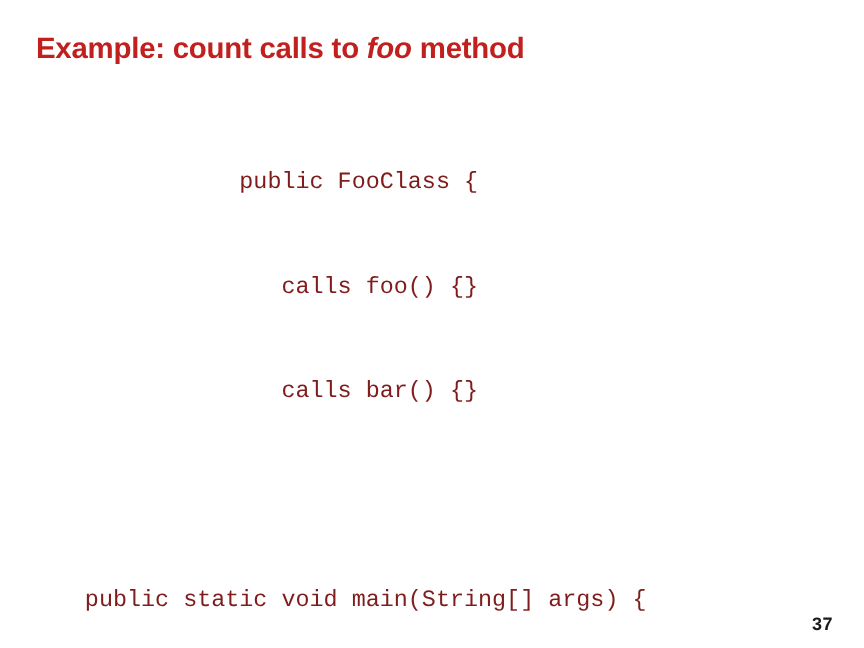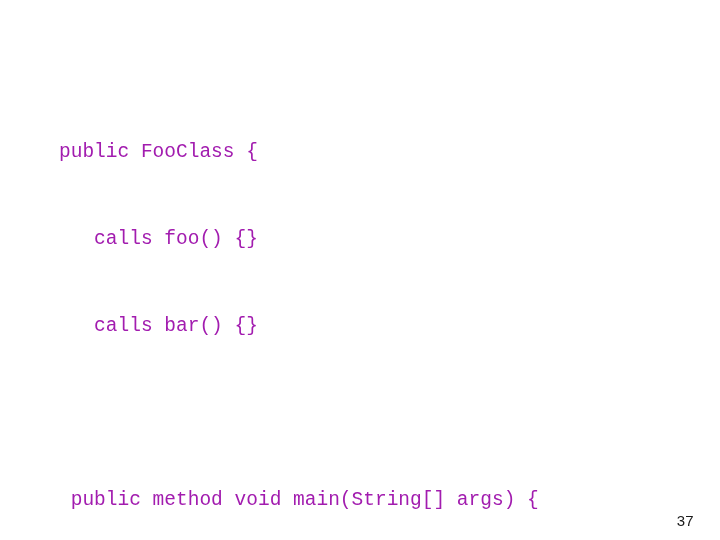--- a/index.html
+++ b/index.html
@@ -49,50 +49,52 @@
     font-family: "Liberation Mono", "DejaVu Sans Mono", monospace;
     font-size: 19.5px;
     line-height: 29px;
     color: #000000;
     white-space: pre;
     letter-spacing: 0px;
   }
   .code-line {
     white-space: pre;
     height: 29px;
-    color: #a21caf;
+    color: #7f1d1d;
+    text-align: center;
   }
   .code-line.blank {
     height: 29px;
   }
 
   
   .page-number {
     position: absolute;
     right: 26px;
     bottom: 11px;
     font-family: "Liberation Sans", sans-serif;
     font-size: 15px;
-    font-weight: 400;
+    font-weight: 700;
     color: #1a1a1a;
     letter-spacing: 0.3px;
   }
 </style>
 </head>
 <body>
 
 <div class="slide">
 
+  <div class="slide-title"><span>Example: count calls to </span><span class="ital">foo</span><span> method</span></div>
 
   <div class="code-block">
     <div class="code-line">public FooClass {</div>
     <div class="code-line">   calls foo() {}</div>
     <div class="code-line">   calls bar() {}</div>
     <div class="code-line blank"></div>
-    <div class="code-line"> public method void main(String[] args) {</div>
+    <div class="code-line"> public static void main(String[] args) {</div>
     
     
     
     
     
     
     
   </div>
 
   <div class="page-number">37</div>

